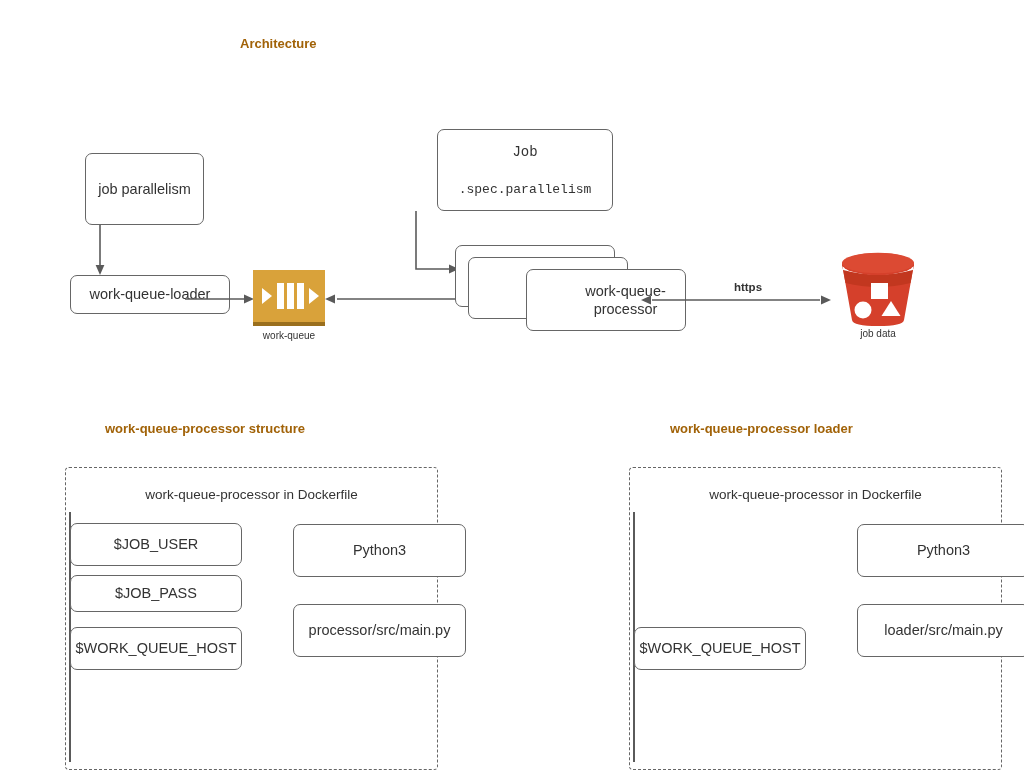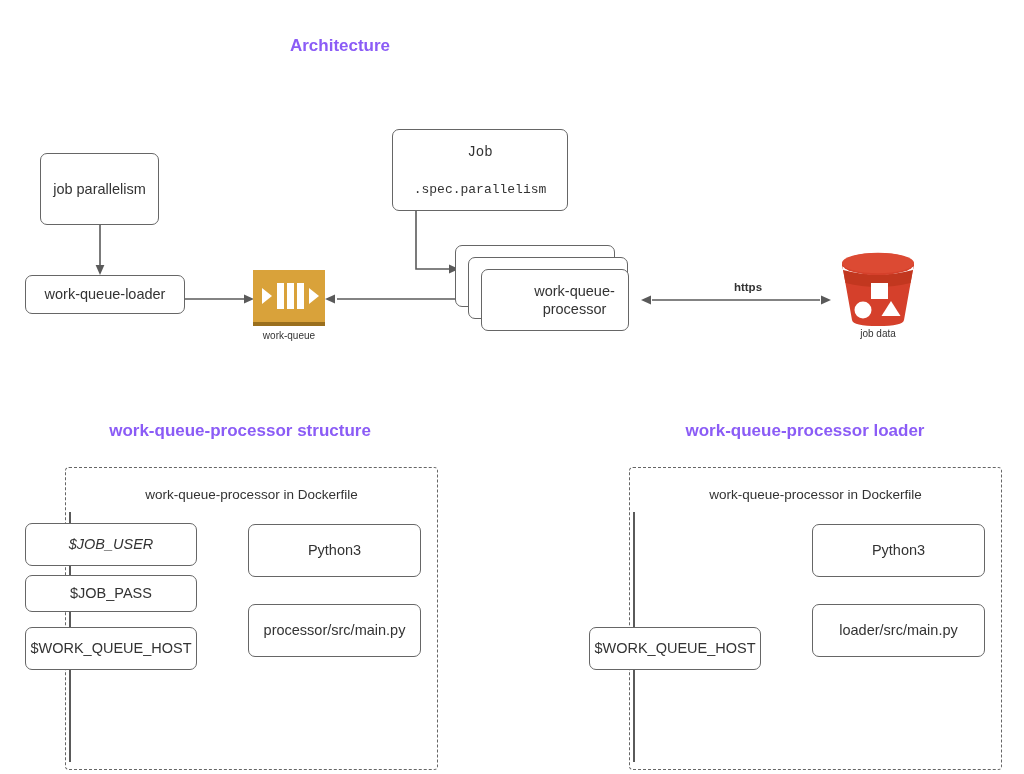--- a/index.html
+++ b/index.html
@@ -16,38 +16,38 @@
     width: 1024px;
     height: 774px;
     background: #ffffff;
     overflow: hidden;
   }
   .abs { position: absolute; box-sizing: border-box; }
 
   
   .title {
     font-weight: bold;
-    font-size: 17px;
-    color: #8b5cf6;
-    text-align: center;
+    font-size: 13px;
+    color: #a16207;
     white-space: nowrap;
   }
 
   
   .node {
     border: 1.6px solid #666666;
     border-radius: 7px;
     background: #ffffff;
     display: flex;
     align-items: center;
     justify-content: center;
     font-size: 14.5px;
     color: #333333;
     text-align: center;
     line-height: 1.25;
+    margin-left: 45px;
   }
 
   .job-node {
     flex-direction: column;
     justify-content: flex-start;
     padding-top: 14px;
     font-family: "Liberation Mono", monospace;
     font-size: 14px;
   }
   .job-node .job-sub {
@@ -140,21 +140,21 @@
     <div class="job-sub">.spec.parallelism</div>
   </div>
 
   <svg class="abs edge-svg" style="left:408px; top:211px; width:60px; height:70px;">
     <path d="M 8 0 L 8 58 L 42 58" stroke="#5a5a5a" stroke-width="1.6" fill="none"></path>
     <polygon points="51,58 41,53.6 41,62.4" fill="#5a5a5a"></polygon>
   </svg>
 
   <div class="abs stack-card" style="left:455px; top:245px; width:160px; height:62px;"></div>
   <div class="abs stack-card" style="left:468px; top:257px; width:160px; height:62px;"></div>
-  <div class="abs node" style="left:481px; top:269px; width:148px; height:62px;padding-left:39px;">work-queue-processor</div>
+  <div class="abs node" style="left:481px; top:269px; width:160px; height:62px;padding-left:39px;">work-queue-processor</div>
 
   <div class="abs edge-label" style="left:700px; top:281px; width:96px;">https</div>
   <svg class="abs edge-svg" style="left:641px; top:292px; width:190px; height:16px;">
     <line x1="11" y1="8" x2="179" y2="8" stroke="#5a5a5a" stroke-width="1.6"></line>
     <polygon points="0,8 10,3.6 10,12.4" fill="#5a5a5a"></polygon>
     <polygon points="190,8 180,3.6 180,12.4" fill="#5a5a5a"></polygon>
   </svg>
 
   <svg class="abs" style="left:836px; top:252px; width:84px; height:78px;">
 
@@ -173,21 +173,21 @@
   </svg>
   <div class="abs icon-caption" style="left:822px; top:328px; width:112px;">job data</div>
 
   <div class="abs title" style="left:105px; top:421px; width:270px;">work-queue-processor structure</div>
 
   <div class="abs dashed-group" style="left:65px; top:467px; width:373px; height:303px;"></div>
   <div class="abs group-label" style="left:75px; top:487px; width:353px;">work-queue-processor in Dockerfile</div>
 
   <div class="abs vline" style="left:69px; top:512px; width:1.6px; height:250px;"></div>
 
-  <div class="abs node" style="left:25px; top:523px; width:172px; height:43px;font-style:italic;">$JOB_USER</div>
+  <div class="abs node" style="left:25px; top:523px; width:172px; height:43px;">$JOB_USER</div>
   <div class="abs node" style="left:25px; top:575px; width:172px; height:37px;">$JOB_PASS</div>
   <div class="abs node" style="left:25px; top:627px; width:172px; height:43px;">$WORK_QUEUE_HOST</div>
 
   <div class="abs node" style="left:248px; top:524px; width:173px; height:53px;">Python3</div>
   <div class="abs title" style="left:670px; top:421px; width:270px;">work-queue-processor loader</div>
 
   <div class="abs node" style="left:248px; top:604px; width:173px; height:53px;">processor/src/main.py</div>
 
   <div class="abs dashed-group" style="left:629px; top:467px; width:373px; height:303px;"></div>
   <div class="abs group-label" style="left:639px; top:487px; width:353px;">work-queue-processor in Dockerfile</div>

